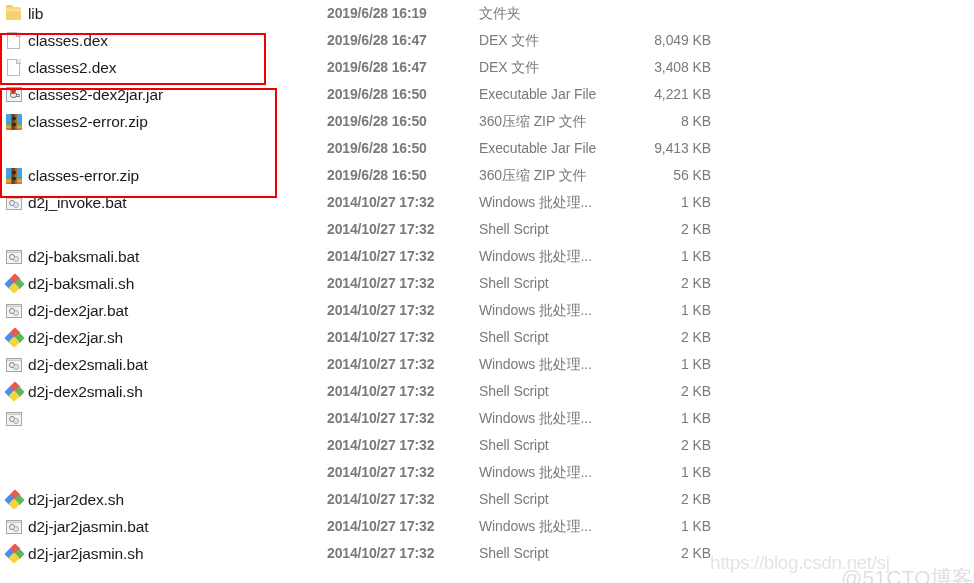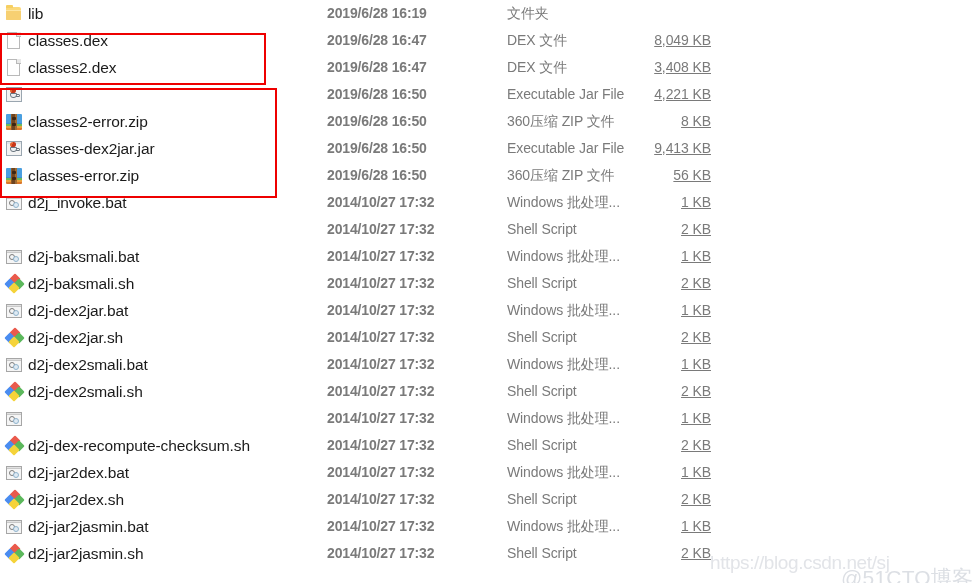--- a/index.html
+++ b/index.html
@@ -65,34 +65,32 @@
   }
   .cell-type {
     position: absolute;
     left: 479px;
     top: 0;
     height: 27px;
     line-height: 27px;
     font-size: 14px;
     color: #7a7a7a;
     letter-spacing: -0.1px;
-    margin-left: 28px;
   }
   .cell-size {
     position: absolute;
     left: 570px;
     width: 141px;
     text-align: right;
     top: 0;
     height: 27px;
     line-height: 27px;
     font-size: 14px;
     color: #7a7a7a;
     letter-spacing: -0.1px;
-    text-decoration: underline;
   }
 
   
   .ic {
     position: relative;
     width: 18px;
     height: 18px;
   }
 
   
@@ -339,20 +337,21 @@
       <div class="cell-name">
         <span class="icon-wrap">
           <span class="ic ic-jar">
             <i class="j-frame"></i>
             <i class="j-bar"></i>
             <i class="j-steam"></i>
             <i class="j-cup"></i>
             <i class="j-handle"></i>
           </span>
         </span>
+        <span class="name-text">classes2-dex2jar.jar</span>
       </div>
       <div class="cell-date">2019/6/28 16:50</div>
       <div class="cell-type">Executable Jar File</div>
       <div class="cell-size">4,221 KB</div>
     </div>
     <div class="row">
       <div class="cell-name">
         <span class="icon-wrap">
           <span class="ic ic-zip">
             <i class="z-body"></i>
@@ -361,32 +360,20 @@
             <i class="z-tab2"></i>
           </span>
         </span>
         <span class="name-text">classes2-error.zip</span>
       </div>
       <div class="cell-date">2019/6/28 16:50</div>
       <div class="cell-type">360压缩 ZIP 文件</div>
       <div class="cell-size">8 KB</div>
     </div>
     <div class="row">
-      <div class="cell-name">
-        <span class="icon-wrap">
-          <span class="ic ic-jar">
-            <i class="j-frame"></i>
-            <i class="j-bar"></i>
-            <i class="j-steam"></i>
-            <i class="j-cup"></i>
-            <i class="j-handle"></i>
-          </span>
-        </span>
-        <span class="name-text">classes-dex2jar.jar</span>
-      </div>
       <div class="cell-date">2019/6/28 16:50</div>
       <div class="cell-type">Executable Jar File</div>
       <div class="cell-size">9,413 KB</div>
     </div>
     <div class="row">
       <div class="cell-name">
         <span class="icon-wrap">
           <span class="ic ic-zip">
             <i class="z-body"></i>
             <i class="z-strip"></i>
@@ -526,93 +513,71 @@
             <i class="b-gear1"></i>
             <i class="b-gear2"></i>
           </span>
         </span>
       </div>
       <div class="cell-date">2014/10/27 17:32</div>
       <div class="cell-type">Windows 批处理...</div>
       <div class="cell-size">1 KB</div>
     </div>
     <div class="row">
+      <div class="cell-date">2014/10/27 17:32</div>
+      <div class="cell-type">Shell Script</div>
+      <div class="cell-size">2 KB</div>
+    </div>
+    <div class="row">
+      <div class="cell-date">2014/10/27 17:32</div>
+      <div class="cell-type">Windows 批处理...</div>
+      <div class="cell-size">1 KB</div>
+    </div>
+    <div class="row">
       <div class="cell-name">
         <span class="icon-wrap">
           <span class="ic ic-sh">
             <i class="s-d s-top"></i>
             <i class="s-d s-left"></i>
             <i class="s-d s-right"></i>
             <i class="s-d s-bot"></i>
           </span>
         </span>
-        <span class="name-text">d2j-dex-recompute-checksum.sh</span>
+        <span class="name-text">d2j-jar2dex.sh</span>
       </div>
       <div class="cell-date">2014/10/27 17:32</div>
       <div class="cell-type">Shell Script</div>
       <div class="cell-size">2 KB</div>
     </div>
     <div class="row">
       <div class="cell-name">
         <span class="icon-wrap">
           <span class="ic ic-bat">
             <i class="b-frame"></i>
             <i class="b-title"></i>
             <i class="b-gear1"></i>
             <i class="b-gear2"></i>
           </span>
         </span>
-        <span class="name-text">d2j-jar2dex.bat</span>
+        <span class="name-text">d2j-jar2jasmin.bat</span>
       </div>
       <div class="cell-date">2014/10/27 17:32</div>
       <div class="cell-type">Windows 批处理...</div>
       <div class="cell-size">1 KB</div>
     </div>
     <div class="row">
       <div class="cell-name">
         <span class="icon-wrap">
           <span class="ic ic-sh">
             <i class="s-d s-top"></i>
             <i class="s-d s-left"></i>
             <i class="s-d s-right"></i>
             <i class="s-d s-bot"></i>
           </span>
         </span>
-        <span class="name-text">d2j-jar2dex.sh</span>
-      </div>
-      <div class="cell-date">2014/10/27 17:32</div>
-      <div class="cell-type">Shell Script</div>
-      <div class="cell-size">2 KB</div>
-    </div>
-    <div class="row">
-      <div class="cell-name">
-        <span class="icon-wrap">
-          <span class="ic ic-bat">
-            <i class="b-frame"></i>
-            <i class="b-title"></i>
-            <i class="b-gear1"></i>
-            <i class="b-gear2"></i>
-          </span>
-        </span>
-        <span class="name-text">d2j-jar2jasmin.bat</span>
-      </div>
-      <div class="cell-date">2014/10/27 17:32</div>
-      <div class="cell-type">Windows 批处理...</div>
-      <div class="cell-size">1 KB</div>
-    </div>
-    <div class="row">
-      <div class="cell-name">
-        <span class="icon-wrap">
-          <span class="ic ic-sh">
-            <i class="s-d s-top"></i>
-            <i class="s-d s-left"></i>
-            <i class="s-d s-right"></i>
-            <i class="s-d s-bot"></i>
-          </span>
-        </span>
         <span class="name-text">d2j-jar2jasmin.sh</span>
       </div>
       <div class="cell-date">2014/10/27 17:32</div>
       <div class="cell-type">Shell Script</div>
       <div class="cell-size">2 KB</div>
     </div>
   </div>
 
 <div id="annotation-layer">
     <div class="redbox" style="left: 0px; top: 33px; width: 266px; height: 52px; border-color: rgb(238, 0, 0);"></div>

